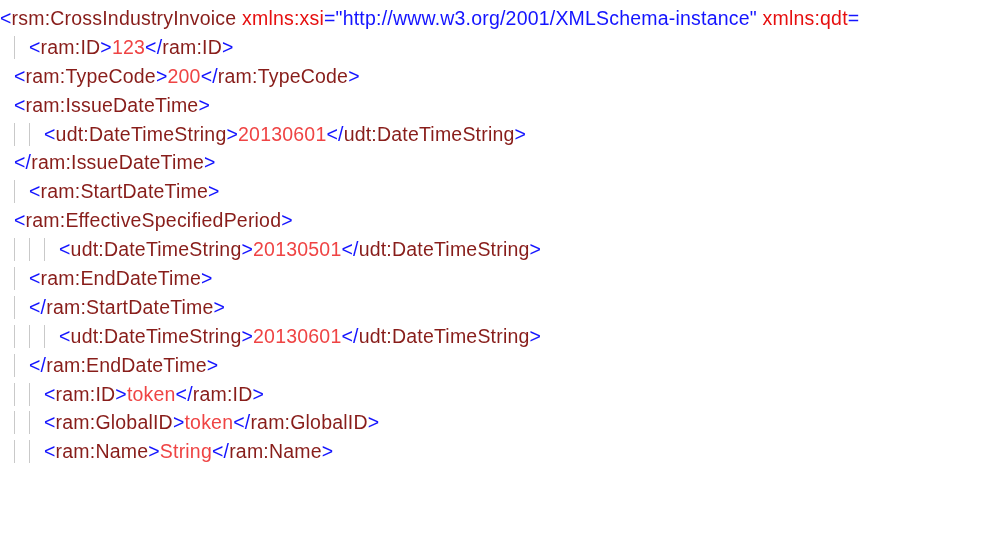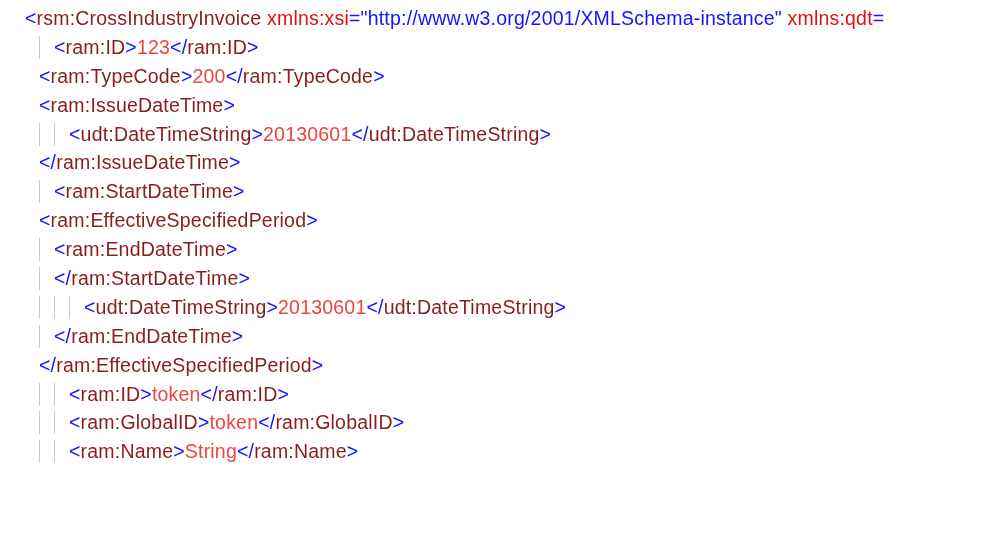--- a/index.html
+++ b/index.html
@@ -27,21 +27,21 @@
     display: inline-block;
     width: 1px;
     height: 23px;
     background: #c9c9c9;
     vertical-align: -5px;
     margin-right: 14px;
   }
   .guide.depth1 { margin-left: 14px; }
   .ind { display: inline-block; }
   .ind.w1 { width: 14px; }
-  .line { height: 28.9px; padding-left: 25px; }
+  .line { height: 28.9px; }
 </style>
 </head>
 <body>
 
 <div class="code">
 
   <div class="line">
     <span class="lt">&lt;</span><span class="tag">rsm:CrossIndustryInvoice</span>
     <span class="attr">xmlns:xsi</span><span class="eq">=</span><span class="val">"http://www.w3.org/2001/XMLSchema-instance"</span>
     <span class="attr">xmlns:qdt</span><span class="eq">=</span>
@@ -69,40 +69,40 @@
   </div>
 
   <div class="line">
     <span class="guide depth1"></span><span class="lt">&lt;</span><span class="tag">ram:StartDateTime</span><span class="gt">&gt;</span>
   </div>
 
   <div class="line">
     <span class="ind w1"></span><span class="lt">&lt;</span><span class="tag">ram:EffectiveSpecifiedPeriod</span><span class="gt">&gt;</span>
   </div>
 
+  <div class="line">
+    <span class="guide depth1"></span><span class="guide"></span><span class="guide"></span><span class="lt">&lt;</span><span class="tag">udt:DateTimeString</span><span class="gt">&gt;</span><span class="txt">20130501</span><span class="lt">&lt;</span><span class="slash">/</span><span class="tag">udt:DateTimeString</span><span class="gt">&gt;</span>
+  </div>
 
   <div class="line">
     <span class="guide depth1"></span><span class="lt">&lt;</span><span class="tag">ram:EndDateTime</span><span class="gt">&gt;</span>
   </div>
 
   <div class="line">
     <span class="guide depth1"></span><span class="lt">&lt;</span><span class="slash">/</span><span class="tag">ram:StartDateTime</span><span class="gt">&gt;</span>
   </div>
 
   <div class="line">
     <span class="guide depth1"></span><span class="guide"></span><span class="guide"></span><span class="lt">&lt;</span><span class="tag">udt:DateTimeString</span><span class="gt">&gt;</span><span class="txt">20130601</span><span class="lt">&lt;</span><span class="slash">/</span><span class="tag">udt:DateTimeString</span><span class="gt">&gt;</span>
   </div>
 
   <div class="line">
     <span class="guide depth1"></span><span class="lt">&lt;</span><span class="slash">/</span><span class="tag">ram:EndDateTime</span><span class="gt">&gt;</span>
   </div>
 
-  <div class="line">
-    <span class="ind w1"></span><span class="lt">&lt;</span><span class="slash">/</span><span class="tag">ram:EffectiveSpecifiedPeriod</span><span class="gt">&gt;</span>
-  </div>
 
 
   <div class="line">
     <span class="guide depth1"></span><span class="guide"></span><span class="lt">&lt;</span><span class="tag">ram:ID</span><span class="gt">&gt;</span><span class="txt">token</span><span class="lt">&lt;</span><span class="slash">/</span><span class="tag">ram:ID</span><span class="gt">&gt;</span>
   </div>
 
   <div class="line">
     <span class="guide depth1"></span><span class="guide"></span><span class="lt">&lt;</span><span class="tag">ram:GlobalID</span><span class="gt">&gt;</span><span class="txt">token</span><span class="lt">&lt;</span><span class="slash">/</span><span class="tag">ram:GlobalID</span><span class="gt">&gt;</span>
   </div>
 

